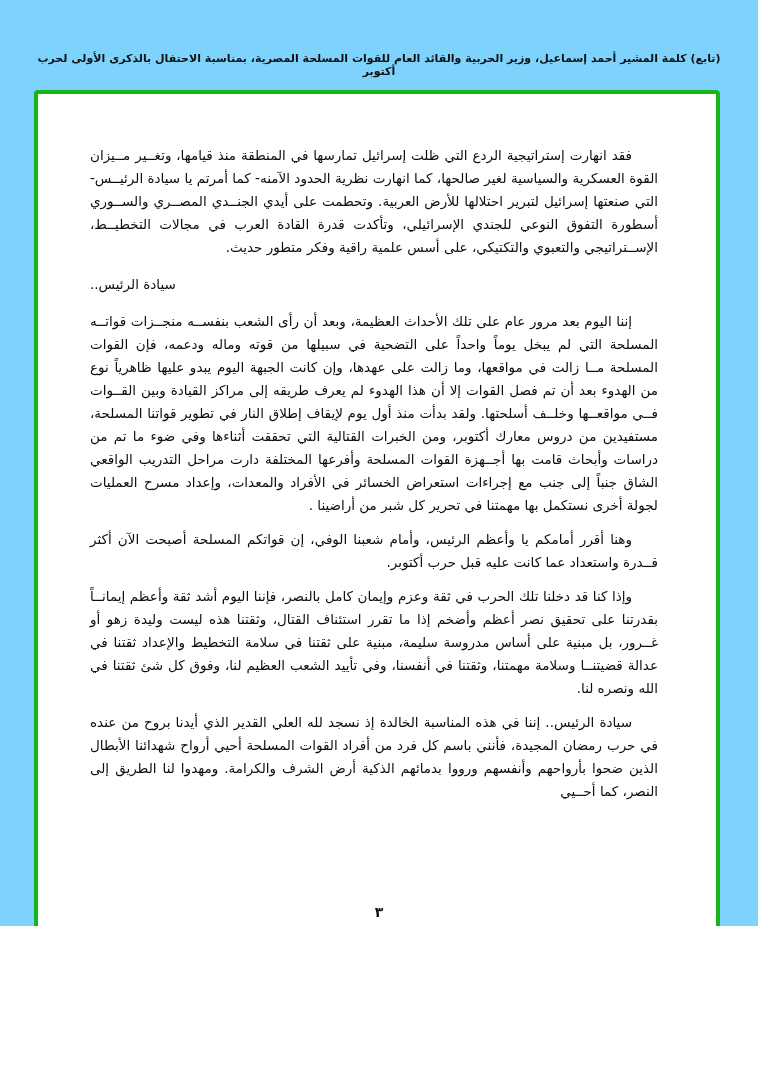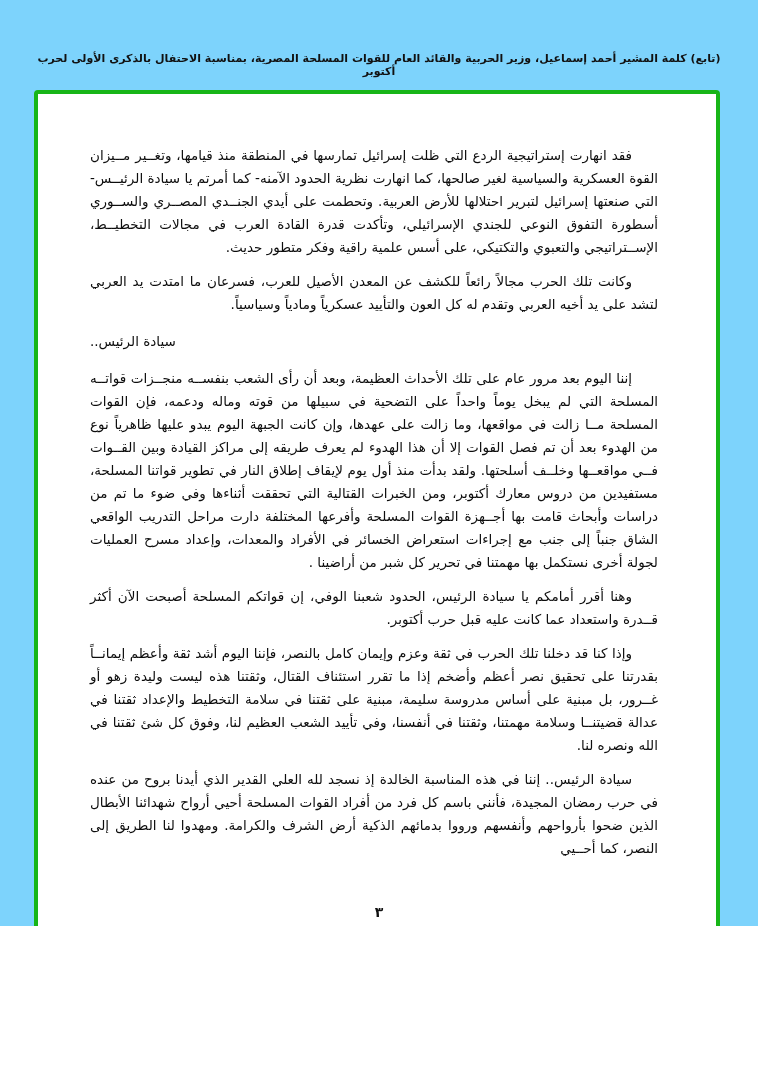--- a/index.html
+++ b/index.html
@@ -74,24 +74,23 @@
 </head>
 <body>
 
 <div class="page">
 
   <div class="doc-header">(تابع) كلمة المشير أحمد إسماعيل، وزير الحربية والقائد العام للقوات المسلحة المصرية، بمناسبة الاحتفال بالذكرى الأولى لحرب أكتوبر</div>
 
   <div class="green-frame">
     <div class="text-area">
       <p>فقد انهارت إستراتيجية الردع التي ظلت إسرائيل تمارسها في المنطقة منذ قيامها، وتغــير مــيزان القوة العسكرية والسياسية لغير صالحها، كما انهارت نظرية الحدود الآمنه- كما أمرتم يا سيادة الرئيــس- التي صنعتها إسرائيل لتبرير احتلالها للأرض العربية. وتحطمت على أيدي الجنــدي المصــري والســوري أسطورة التفوق النوعي للجندي الإسرائيلي، وتأكدت قدرة القادة العرب في مجالات التخطيــط، الإســتراتيجي والتعبوي والتكتيكي، على أسس علمية راقية وفكر متطور حديث.</p>
-      <p>وكانت تلك الحرب مجالاً رائعاً للكشف عن المعدن الأصيل للعرب، فسرعان ما امتدت يد العربي لتشد على يد أخيه العربي وتقدم له كل العون والتأييد عسكرياً ومادياً وسياسياً.</p>
       <p class="section-heading">سيادة الرئيس..</p>
       <p>إننا اليوم بعد مرور عام على تلك الأحداث العظيمة، وبعد أن رأى الشعب بنفســه منجــزات قواتــه المسلحة التي لم يبخل يوماً واحداً على التضحية في سبيلها من قوته وماله ودعمه، فإن القوات المسلحة مــا زالت في مواقعها، وما زالت على عهدها، وإن كانت الجبهة اليوم يبدو عليها ظاهرياً نوع من الهدوء بعد أن تم فصل القوات إلا أن هذا الهدوء لم يعرف طريقه إلى مراكز القيادة وبين القــوات فــي مواقعــها وخلــف أسلحتها. ولقد بدأت منذ أول يوم لإيقاف إطلاق النار في تطوير قواتنا المسلحة، مستفيدين من دروس معارك أكتوبر، ومن الخبرات القتالية التي تحققت أثناءها وفي ضوء ما تم من دراسات وأبحاث قامت بها أجــهزة القوات المسلحة وأفرعها المختلفة دارت مراحل التدريب الواقعي الشاق جنباً إلى جنب مع إجراءات استعراض الخسائر في الأفراد والمعدات، وإعداد مسرح العمليات لجولة أخرى نستكمل بها مهمتنا في تحرير كل شبر من أراضينا .</p>
-      <p>وهنا أقرر أمامكم يا سيادة الرئيس، الحدود شعبنا الوفي، إن قواتكم المسلحة أصبحت الآن أكثر قــدرة واستعداد عما كانت عليه قبل حرب أكتوبر.</p>
+      <p>وهنا أقرر أمامكم يا وأعظم الرئيس، وأمام شعبنا الوفي، إن قواتكم المسلحة أصبحت الآن أكثر قــدرة واستعداد عما كانت عليه قبل حرب أكتوبر.</p>
       <p>وإذا كنا قد دخلنا تلك الحرب في ثقة وعزم وإيمان كامل بالنصر، فإننا اليوم أشد ثقة وأعظم إيمانــاً بقدرتنا على تحقيق نصر أعظم وأضخم إذا ما تقرر استئناف القتال، وثقتنا هذه ليست وليدة زهو أو غــرور، بل مبنية على أساس مدروسة سليمة، مبنية على ثقتنا في سلامة التخطيط والإعداد ثقتنا في عدالة قضيتنــا وسلامة مهمتنا، وثقتنا في أنفسنا، وفي تأييد الشعب العظيم لنا، وفوق كل شئ ثقتنا في الله ونصره لنا.</p>
       <p>سيادة الرئيس.. إننا في هذه المناسبة الخالدة إذ نسجد لله العلي القدير الذي أيدنا بروح من عنده في حرب رمضان المجيدة، فأنني باسم كل فرد من أفراد القوات المسلحة أحيي أرواح شهدائنا الأبطال الذين ضحوا بأرواحهم وأنفسهم ورووا بدمائهم الذكية أرض الشرف والكرامة. ومهدوا لنا الطريق إلى النصر، كما أحــيي</p>
     </div>
   </div>
 
   <div class="page-number">٣</div>
 
 </div>
 
 </body></html>

